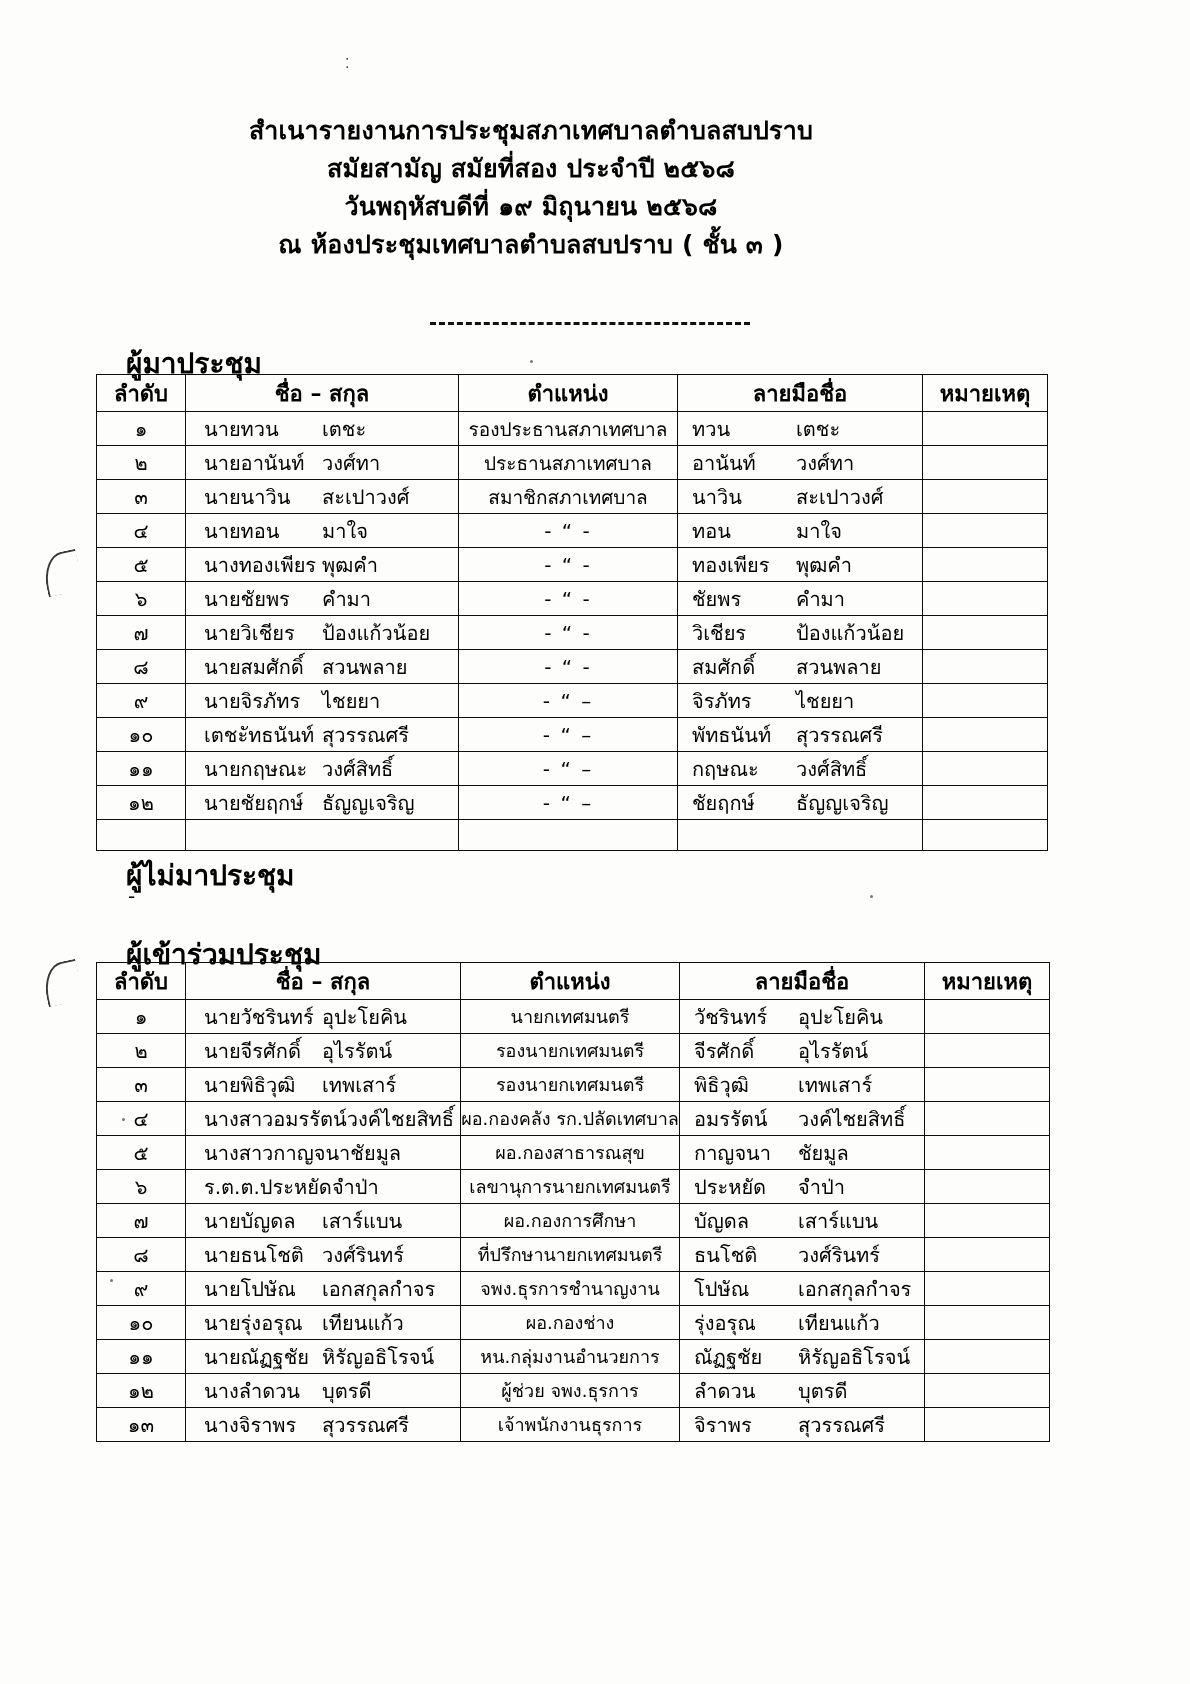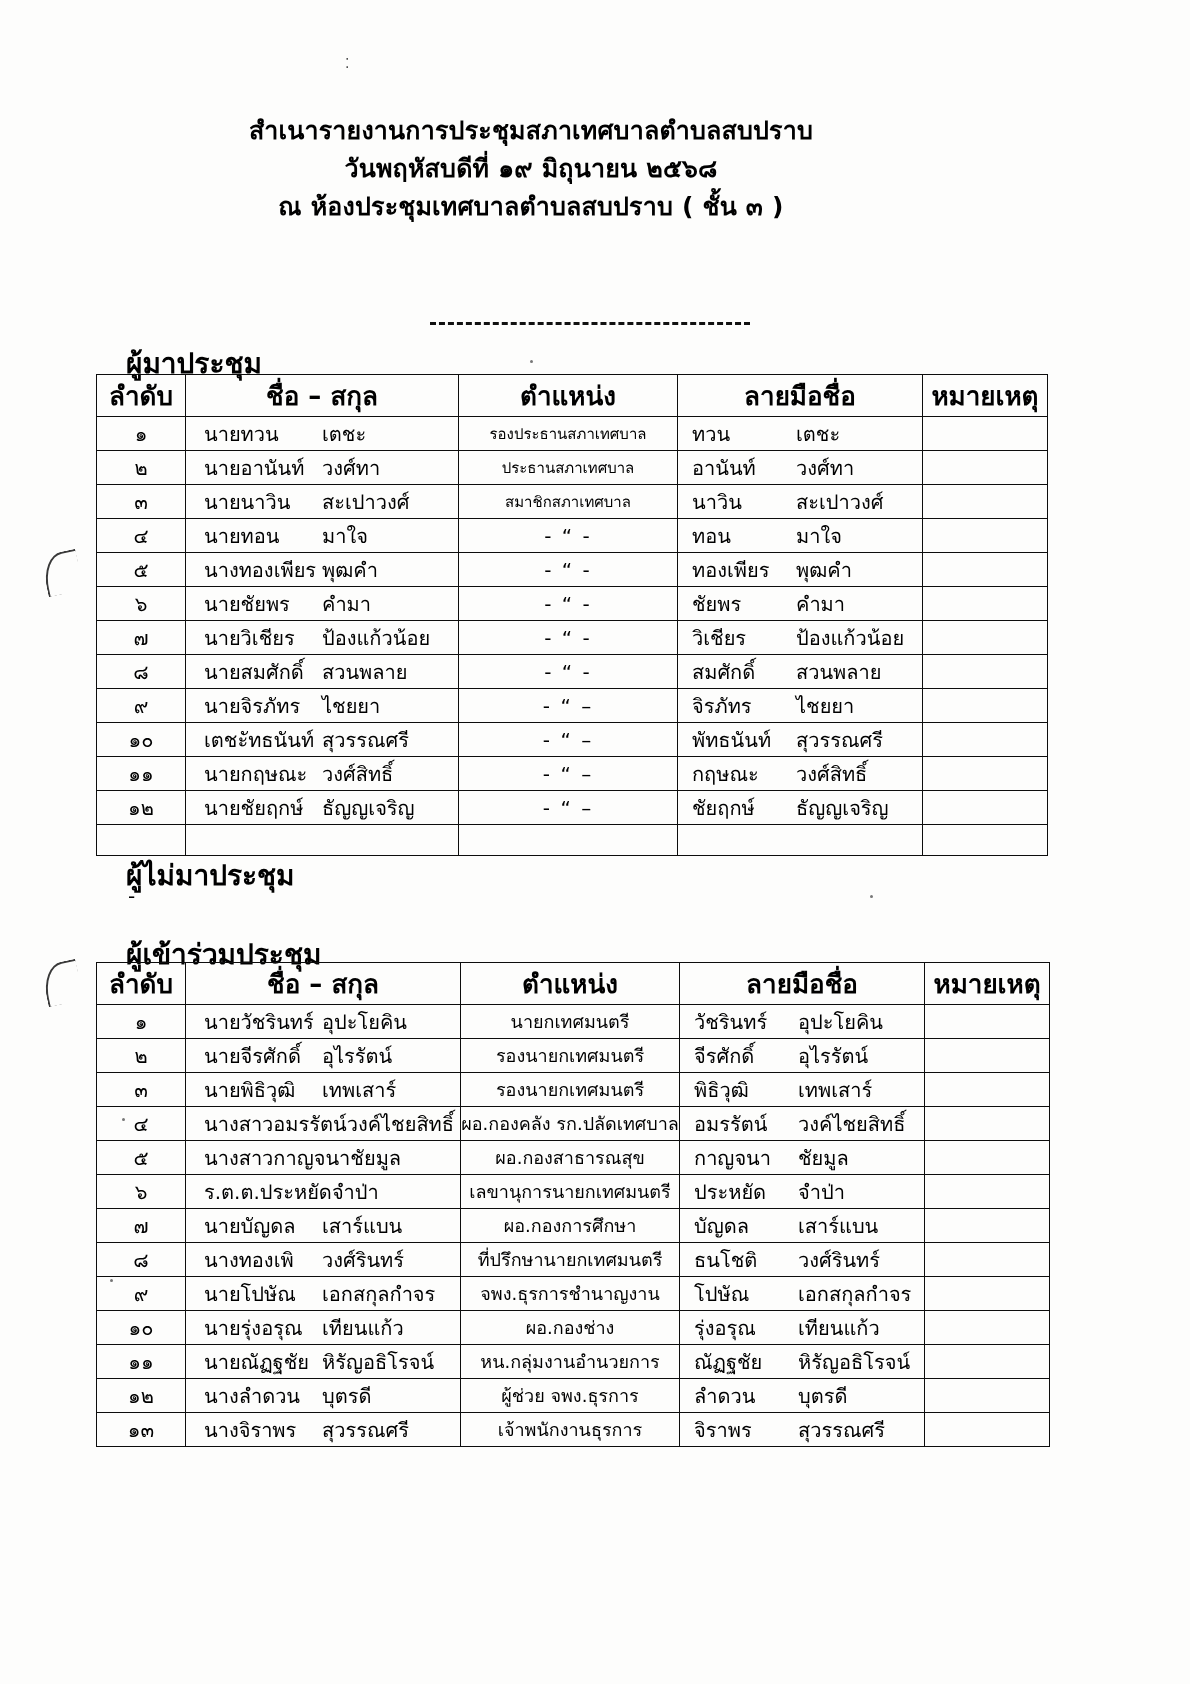--- a/index.html
+++ b/index.html
@@ -90,21 +90,21 @@
     background: transparent;
   }
   table.minutes td, table.minutes th {
     border: 1.6px solid #0d0d0d;
     padding: 0;
     font-weight: 400;
     vertical-align: middle;
   }
   table.minutes th {
     height: 36px;
-    font-size: 26px;
+    font-size: 22px;
     font-weight: 600;
     text-align: center;
   }
   table.minutes td {
     height: 33px;
     font-size: 20px;
   }
 
   .c-no    { width: 88px;  text-align: center; }
   .c-name  { width: 272px; }
@@ -122,21 +122,21 @@
 
   .sg {
     display: flex;
     padding-left: 14px;
     padding-right: 4px;
     align-items: flex-end;
   }
   .sg .first { flex: 0 0 104px; white-space: nowrap; }
   .sg .last  { flex: 1 1 auto; white-space: nowrap; }
 
-  .pos-txt { display: block; white-space: nowrap; font-size: 15px; }
+  .pos-txt { display: block; white-space: nowrap; font-size: 19px; }
   .pos-ditto { display: block; text-align: center; font-size: 20px; letter-spacing: 2px; }
 
   #table-attendees { top: 374px; left: 96px; }
   #table-attendees .pad-row td { height: 30px; border-top: none; }
 
   #table-participants { top: 962px; left: 96px; }
   #table-participants .c-pos { width: 218px; }
   #table-participants td.c-pos .pos-txt { font-size: 18px; }
 
   .tiny-dot {
@@ -150,20 +150,21 @@
 <body>
 
 <div class="page">
 
   <span class="stray-mark">⁚</span>
   <div class="edge-arc-1"></div>
   <div class="edge-arc-2"></div>
 
   <div class="doc-header">
     <div class="hline">สำเนารายงานการประชุมสภาเทศบาลตำบลสบปราบ</div>
+    <div class="hline">สมัยสามัญ สมัยที่สอง ประจำปี ๒๕๖๘</div>
     <div class="hline">วันพฤหัสบดีที่ ๑๙ มิถุนายน ๒๕๖๘</div>
     <div class="hline">ณ  ห้องประชุมเทศบาลตำบลสบปราบ ( ชั้น ๓ )</div>
   </div>
   <div class="rule"></div>
 
   <div class="section-caption" id="caption-attendees">ผู้มาประชุม</div>
 
   <table class="minutes" id="table-attendees">
     <thead>
       <tr>
@@ -559,21 +560,21 @@
               <span class="first">บัญดล</span>
               <span class="last">เสาร์แบน</span>
             </span>
           </td>
           <td class="c-note"></td>
         </tr>
         <tr>
           <td class="c-no">๘</td>
           <td class="c-name">
             <span class="nm">
-              <span class="first">นางทองเพิ</span>
+              <span class="first">นายธนโชติ</span>
               <span class="last">วงศ์รินทร์</span>
             </span>
           </td>
           <td class="c-pos">
             <span class="pos-txt">ที่ปรึกษานายกเทศมนตรี</span>
           </td>
           <td class="c-sign">
             <span class="sg">
               <span class="first">ธนโชติ</span>
               <span class="last">วงศ์รินทร์</span>

